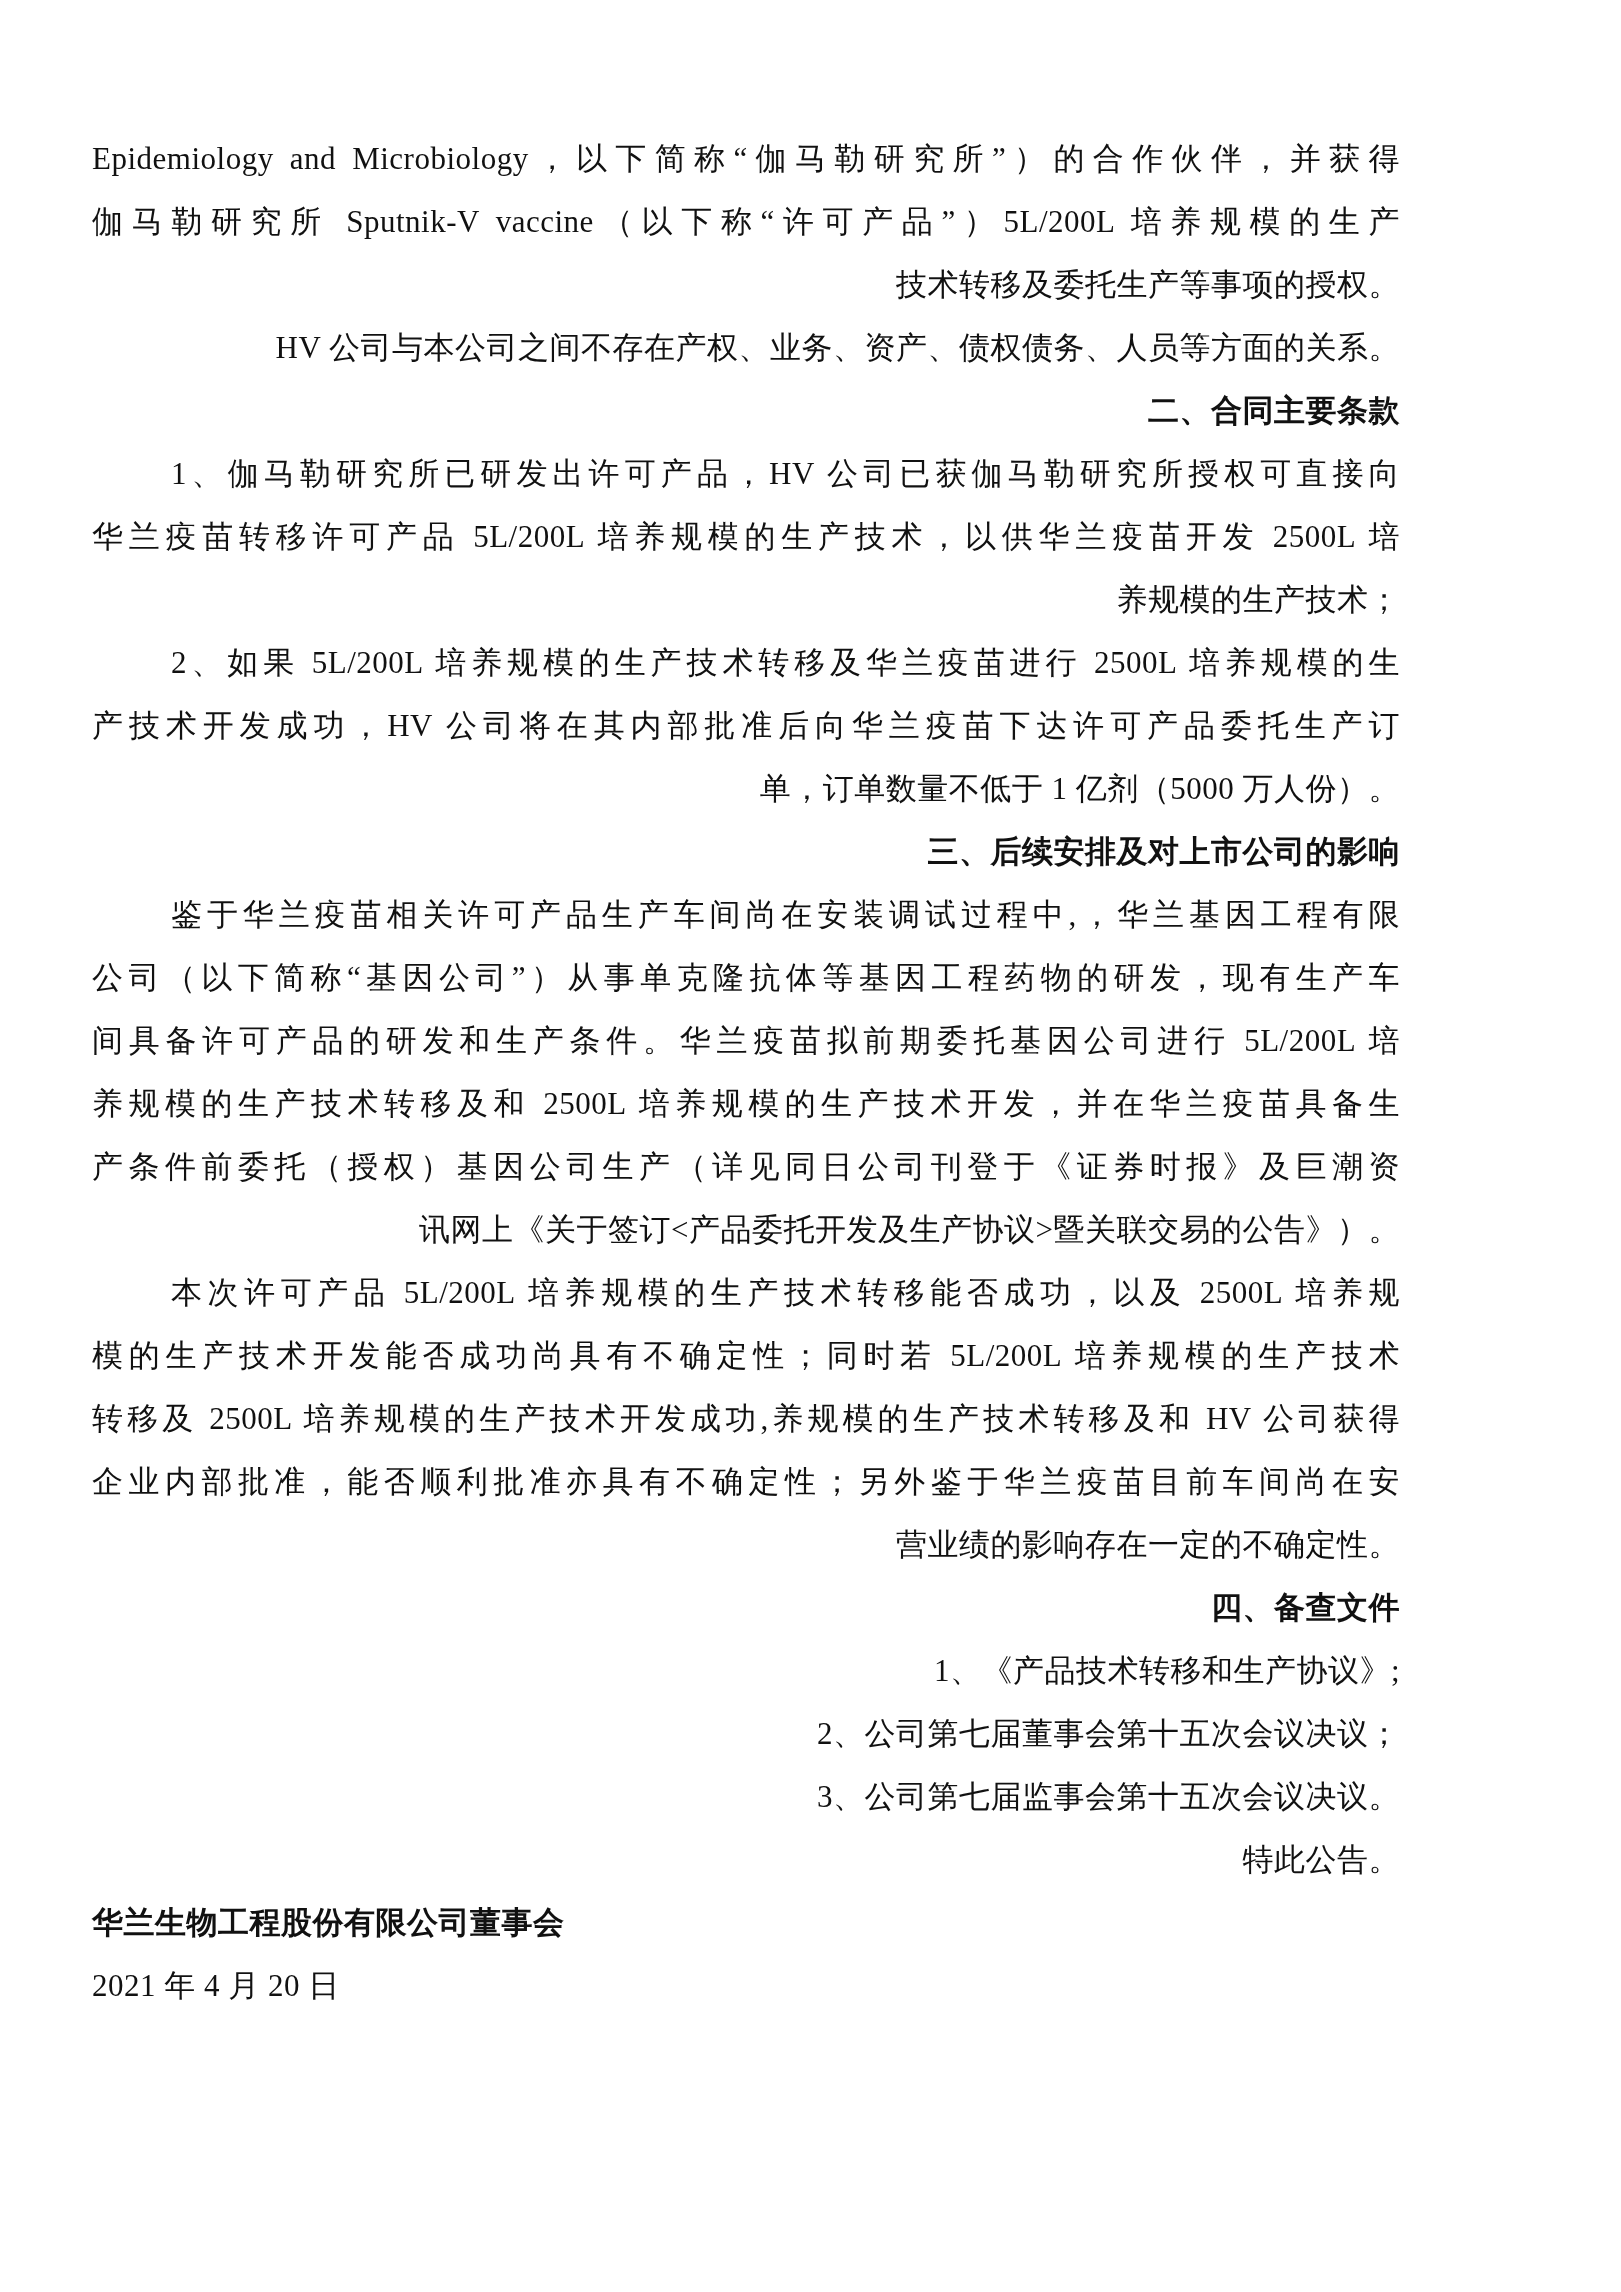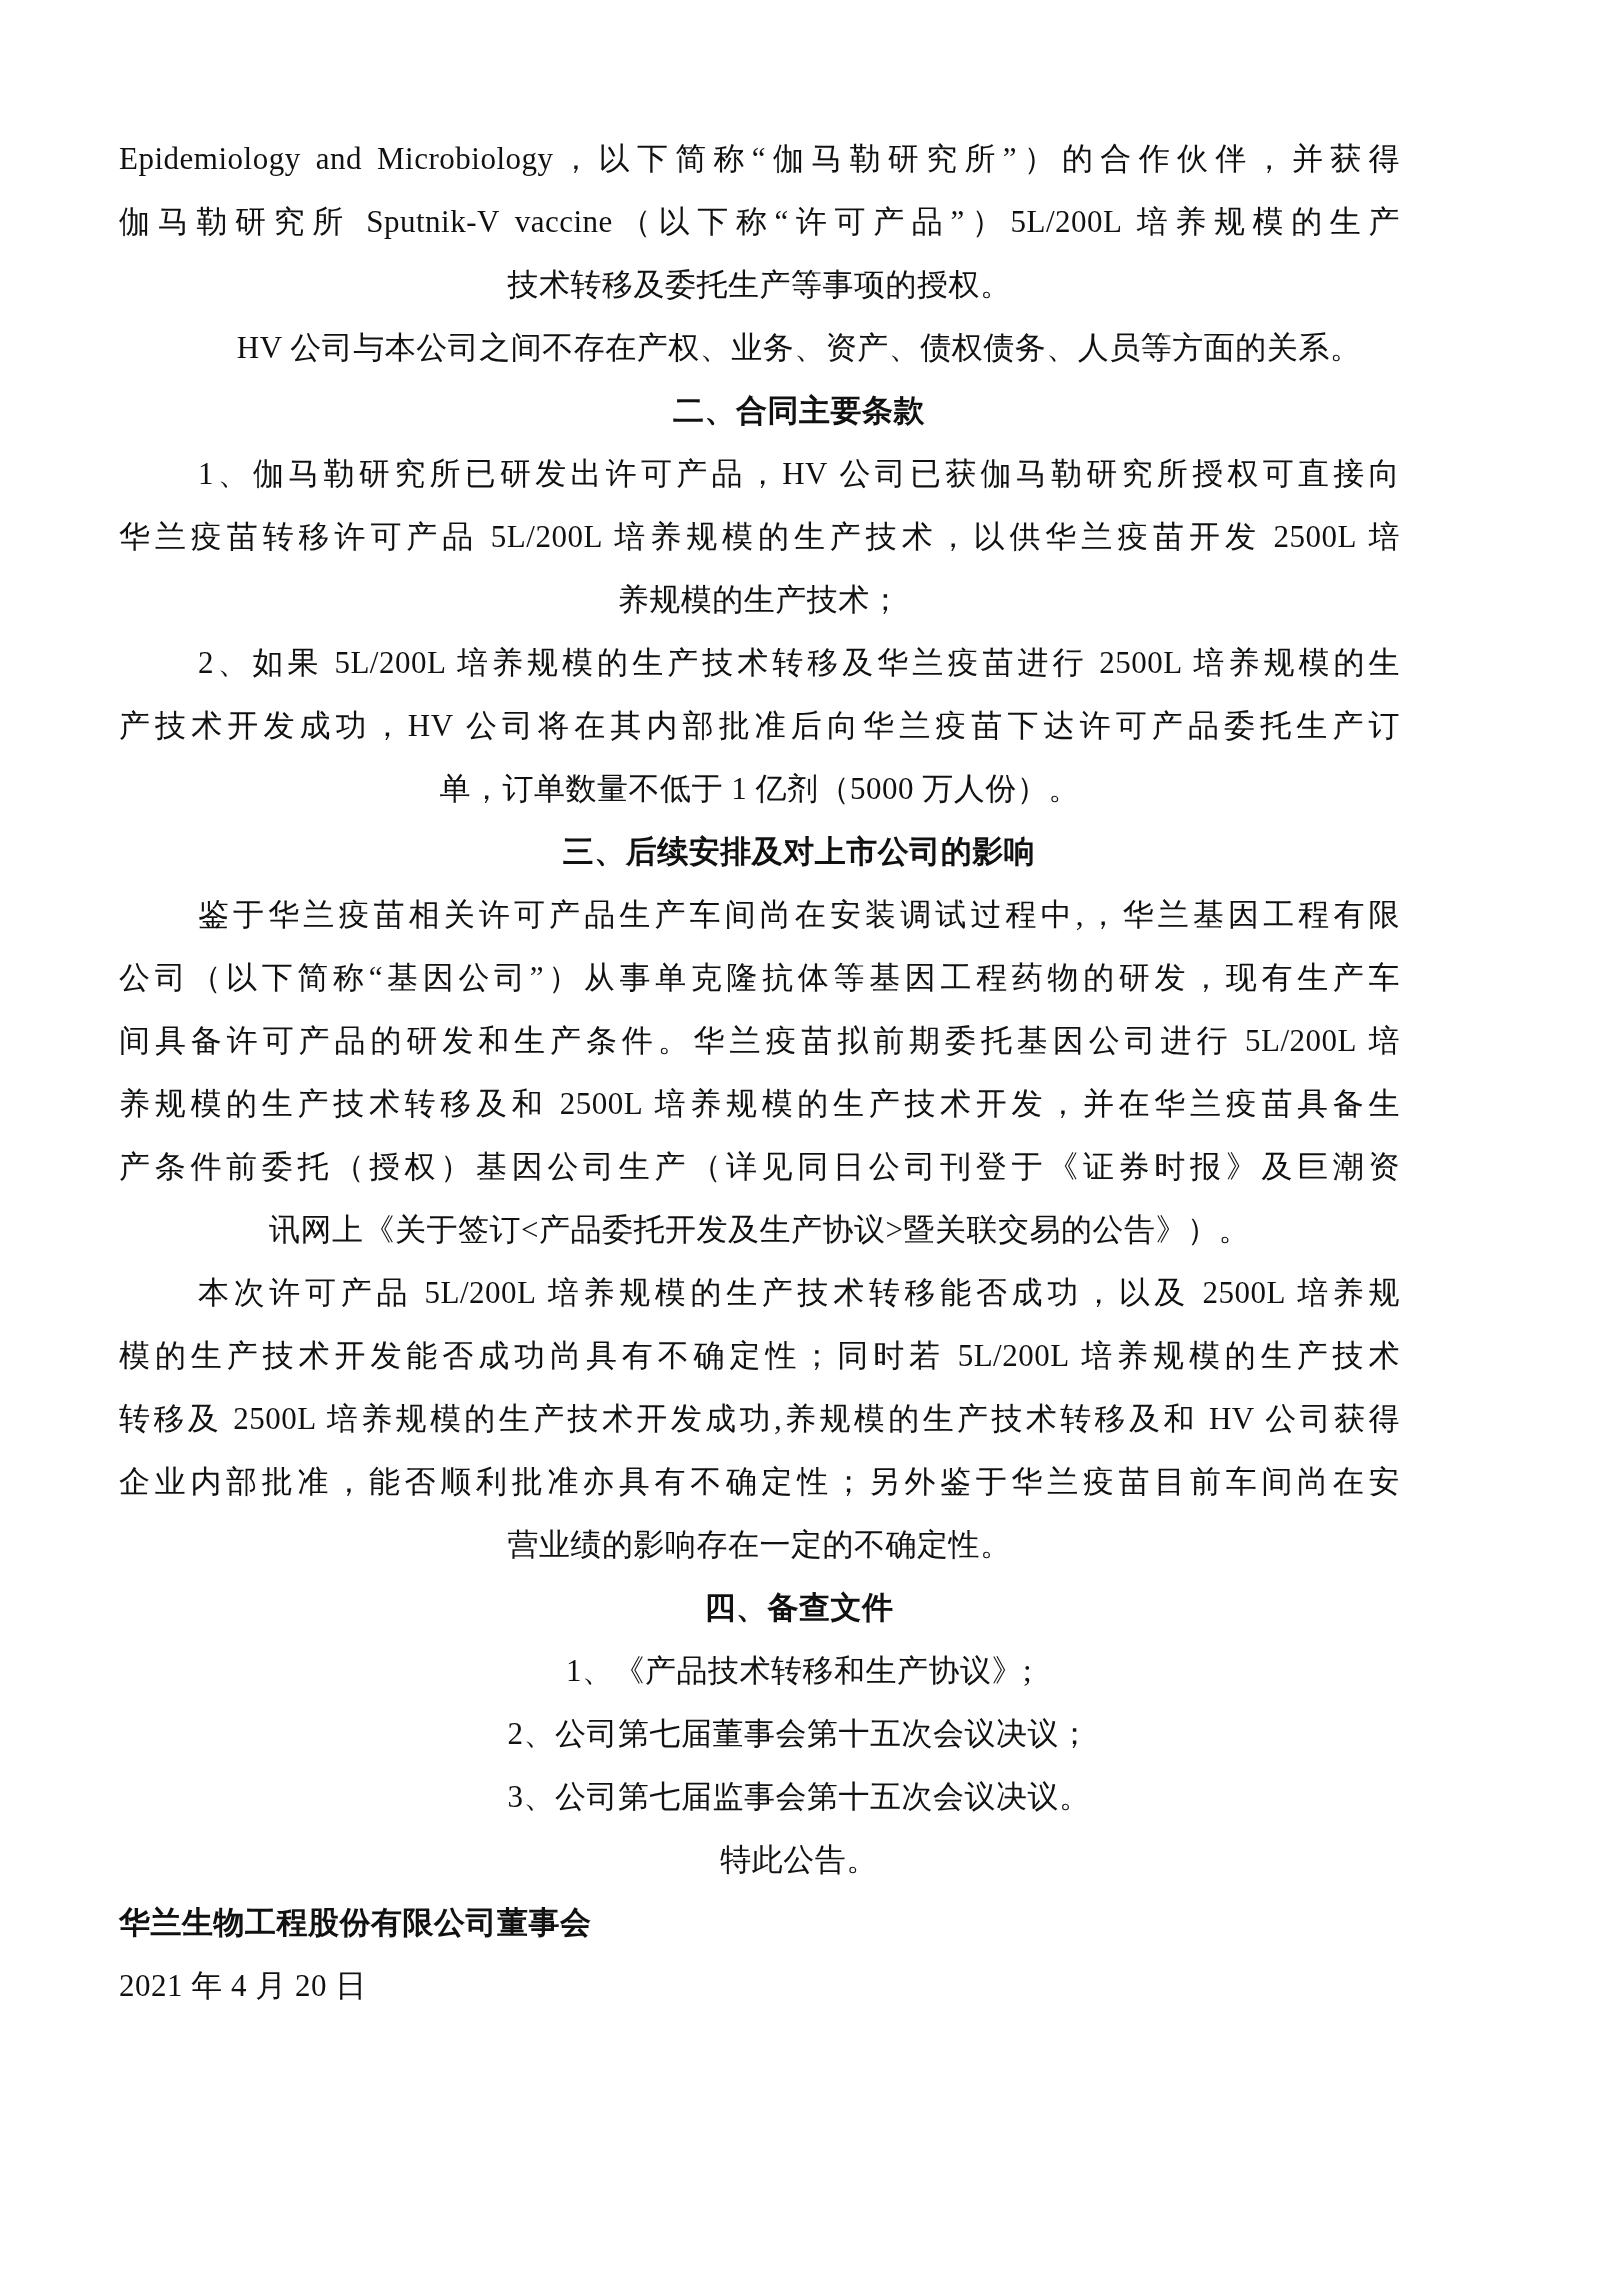--- a/index.html
+++ b/index.html
@@ -11,29 +11,29 @@
     width: 1621px;
     height: 2293px;
     overflow: hidden;
     font-family: "Liberation Serif", "DejaVu Serif", serif;
     color: #111111;
   }
   .page {
     box-sizing: border-box;
     width: 1621px;
     height: 2046px;
-    padding: 127px 221px 0 119px;
+    padding: 127px 221px 0 92px;
     background: #ffffff;
   }
   .line {
     height: 63px;
     line-height: 63px;
     font-size: 31px;
     letter-spacing: 0.5px;
-    text-align: center;
+    text-align: right;
   }
   
   .j {
     text-align: justify;
     text-align-last: justify;
   }
   
   .ind {
     text-indent: 63px;
     margin-left: 16px;

